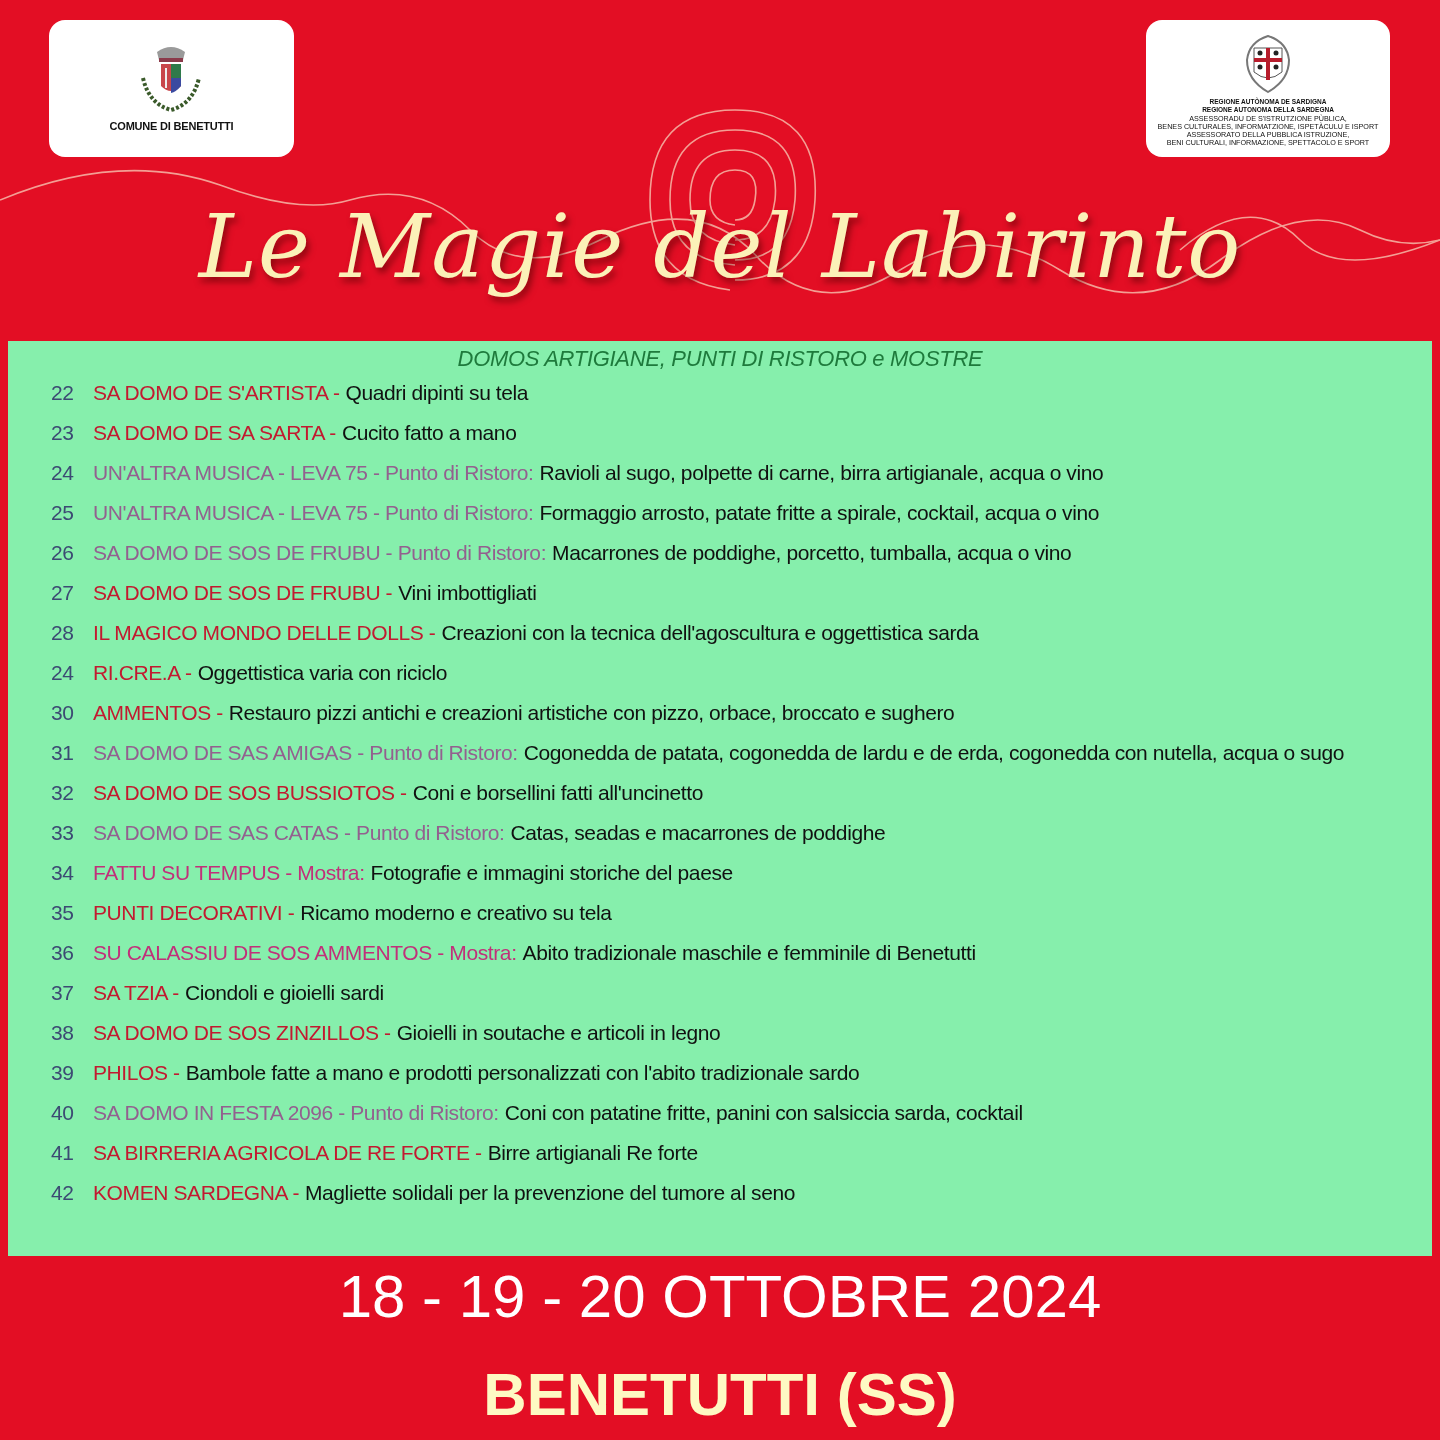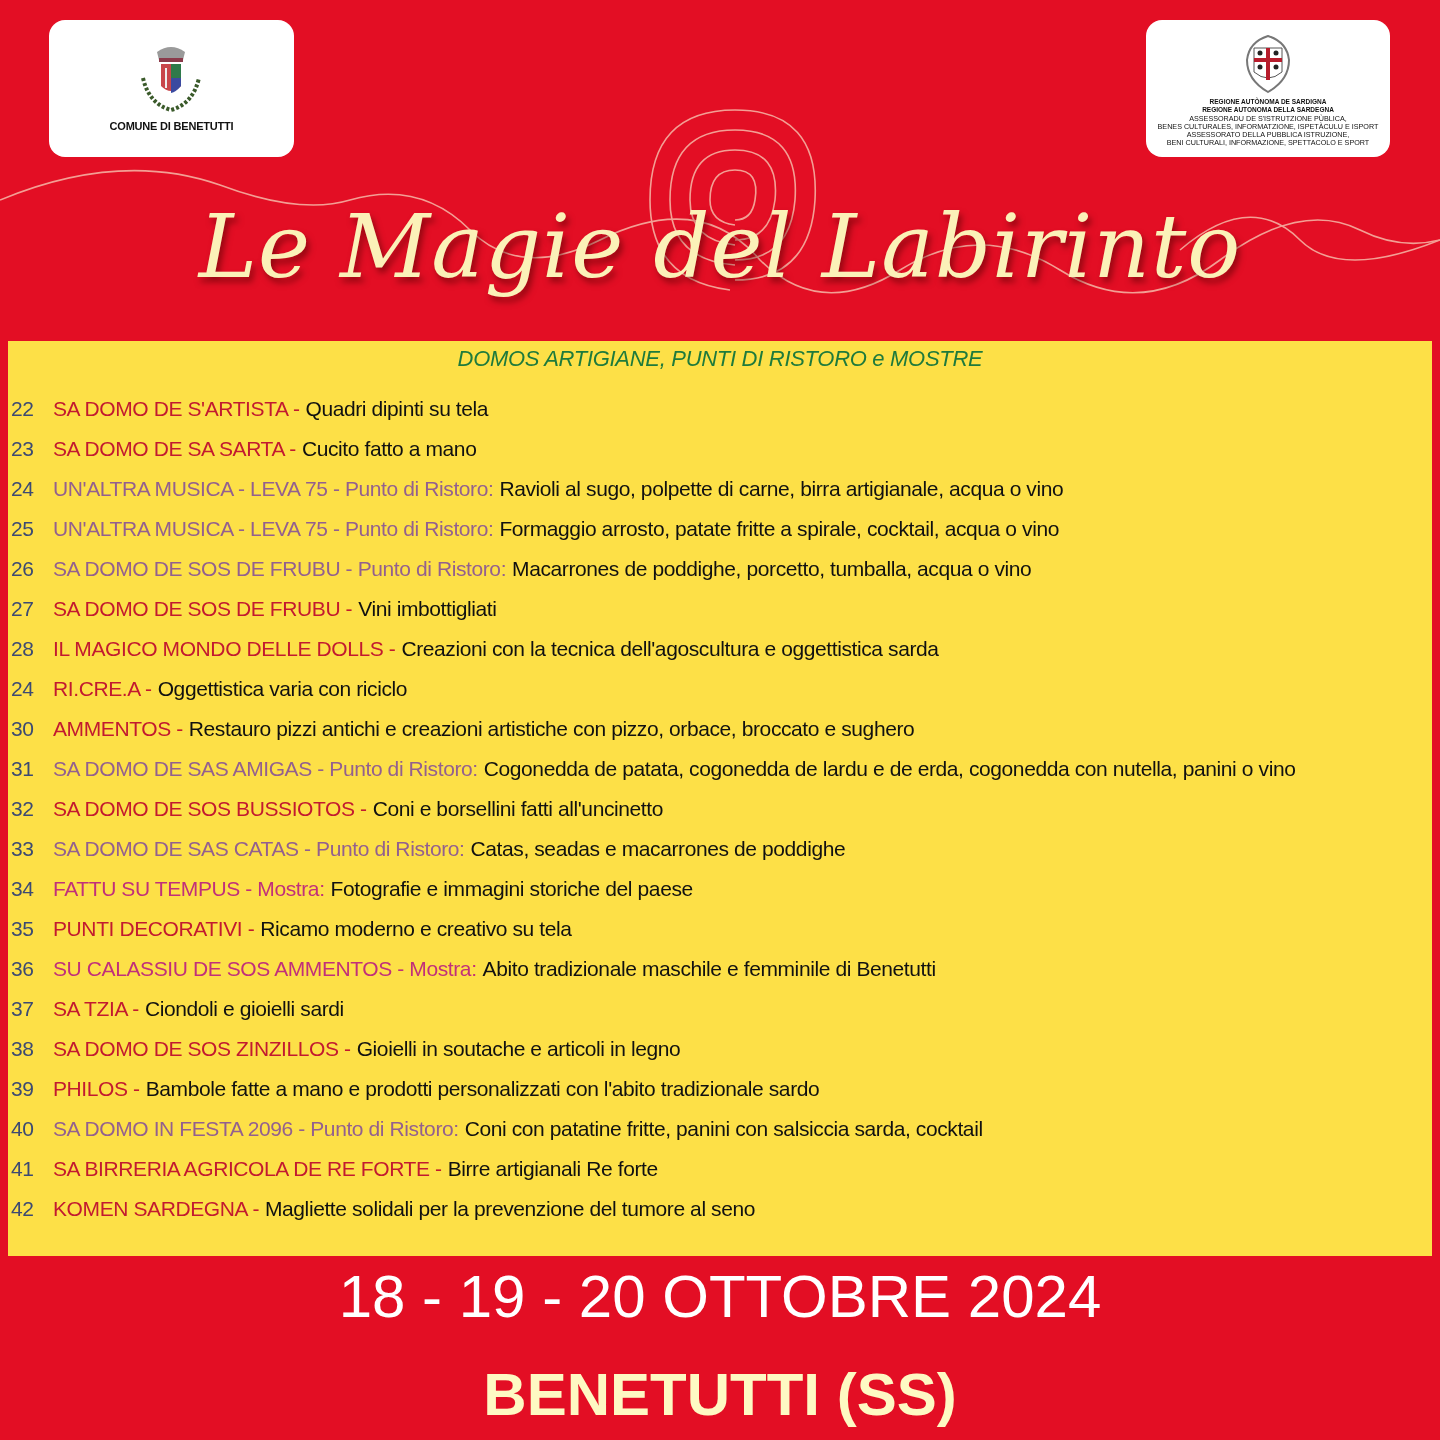--- a/index.html
+++ b/index.html
@@ -7,24 +7,24 @@
   .logo-card { position:absolute; background:#fff; border-radius:16px; }
   .logo-left { left:49px; top:20px; width:245px; height:137px; }
   .logo-right { left:1146px; top:20px; width:244px; height:137px; }
   .comune-label { position:absolute; left:0; right:0; top:100px; text-align:center; font-size:11px; font-weight:bold; color:#111; letter-spacing:-0.2px; }
   .crest { position:absolute; left:86px; top:18px; width:72px; height:80px; }
   .region-crest { position:absolute; left:93px; top:14px; width:58px; height:60px; }
   .region-lines { position:absolute; left:0; right:0; top:78px; text-align:center; font-size:7.2px; line-height:8.3px; color:#111; }
   .region-lines .b { font-weight:bold; font-size:6.5px; }
   .title-wrap { position:absolute; left:0; top:90px; width:1440px; height:250px; }
   .title { position:absolute; left:0; right:0; top:105px; text-align:center; font-family:"DejaVu Serif", serif; font-style:italic; font-size:88px; color:#fbf1b8; text-shadow:3px 5px 6px rgba(80,0,0,0.55); letter-spacing:1px; }
-  .panel { position:absolute; left:8px; top:341px; width:1424px; height:915px; background:#fde047; }
+  .panel { position:absolute; left:8px; top:341px; width:1424px; height:915px; background:#86efac; }
   .subtitle { position:absolute; left:0; right:0; top:5px; text-align:center; font-size:22px; font-style:italic; color:#1e7a3c; letter-spacing:-0.3px; }
   .list { position:absolute; left:0; top:40px; width:100%; }
-  .row { height:40px; display:flex; align-items:flex-end; font-size:21px; white-space:nowrap; letter-spacing:-0.4px; }
+  .row { height:40px; display:flex; align-items:flex-start; font-size:21px; white-space:nowrap; letter-spacing:-0.4px;padding-left:40px; }
   .num { width:42px; padding-left:3px; color:#3c4a73; }
   .name { margin-left:0; }
   .c-red { color:#c21a30; }
   .c-purple { color:#93608f; }
   .c-pink { color:#c1307a; }
   .desc { color:#111; margin-left:6px; }
   .footer-date { position:absolute; left:0; right:0; top:1262px; text-align:center; color:#fff; font-size:60px; font-weight:normal; letter-spacing:0px; }
   .footer-place { position:absolute; left:0; right:0; top:1360px; text-align:center; color:#fef9c3; font-size:60px; font-weight:bold; }
 </style>
 </head>
@@ -122,21 +122,21 @@
         <span class="desc">Oggettistica varia con riciclo</span>
       </div>
     <div class="row">
         <span class="num">30</span>
         <span class="name c-red">AMMENTOS -</span>
         <span class="desc">Restauro pizzi antichi e creazioni artistiche con pizzo, orbace, broccato e sughero</span>
       </div>
     <div class="row">
         <span class="num">31</span>
         <span class="name c-purple">SA DOMO DE SAS AMIGAS - Punto di Ristoro:</span>
-        <span class="desc">Cogonedda de patata, cogonedda de lardu e de erda, cogonedda con nutella, panini o vino</span>
+        <span class="desc">Cogonedda de patata, cogonedda de lardu e de erda, cogonedda con nutella, acqua o sugo</span>
       </div>
     <div class="row">
         <span class="num">32</span>
         <span class="name c-red">SA DOMO DE SOS BUSSIOTOS -</span>
         <span class="desc">Coni e borsellini fatti all'uncinetto</span>
       </div>
     <div class="row">
         <span class="num">33</span>
         <span class="name c-purple">SA DOMO DE SAS CATAS - Punto di Ristoro:</span>
         <span class="desc">Catas, seadas e macarrones de poddighe</span>

